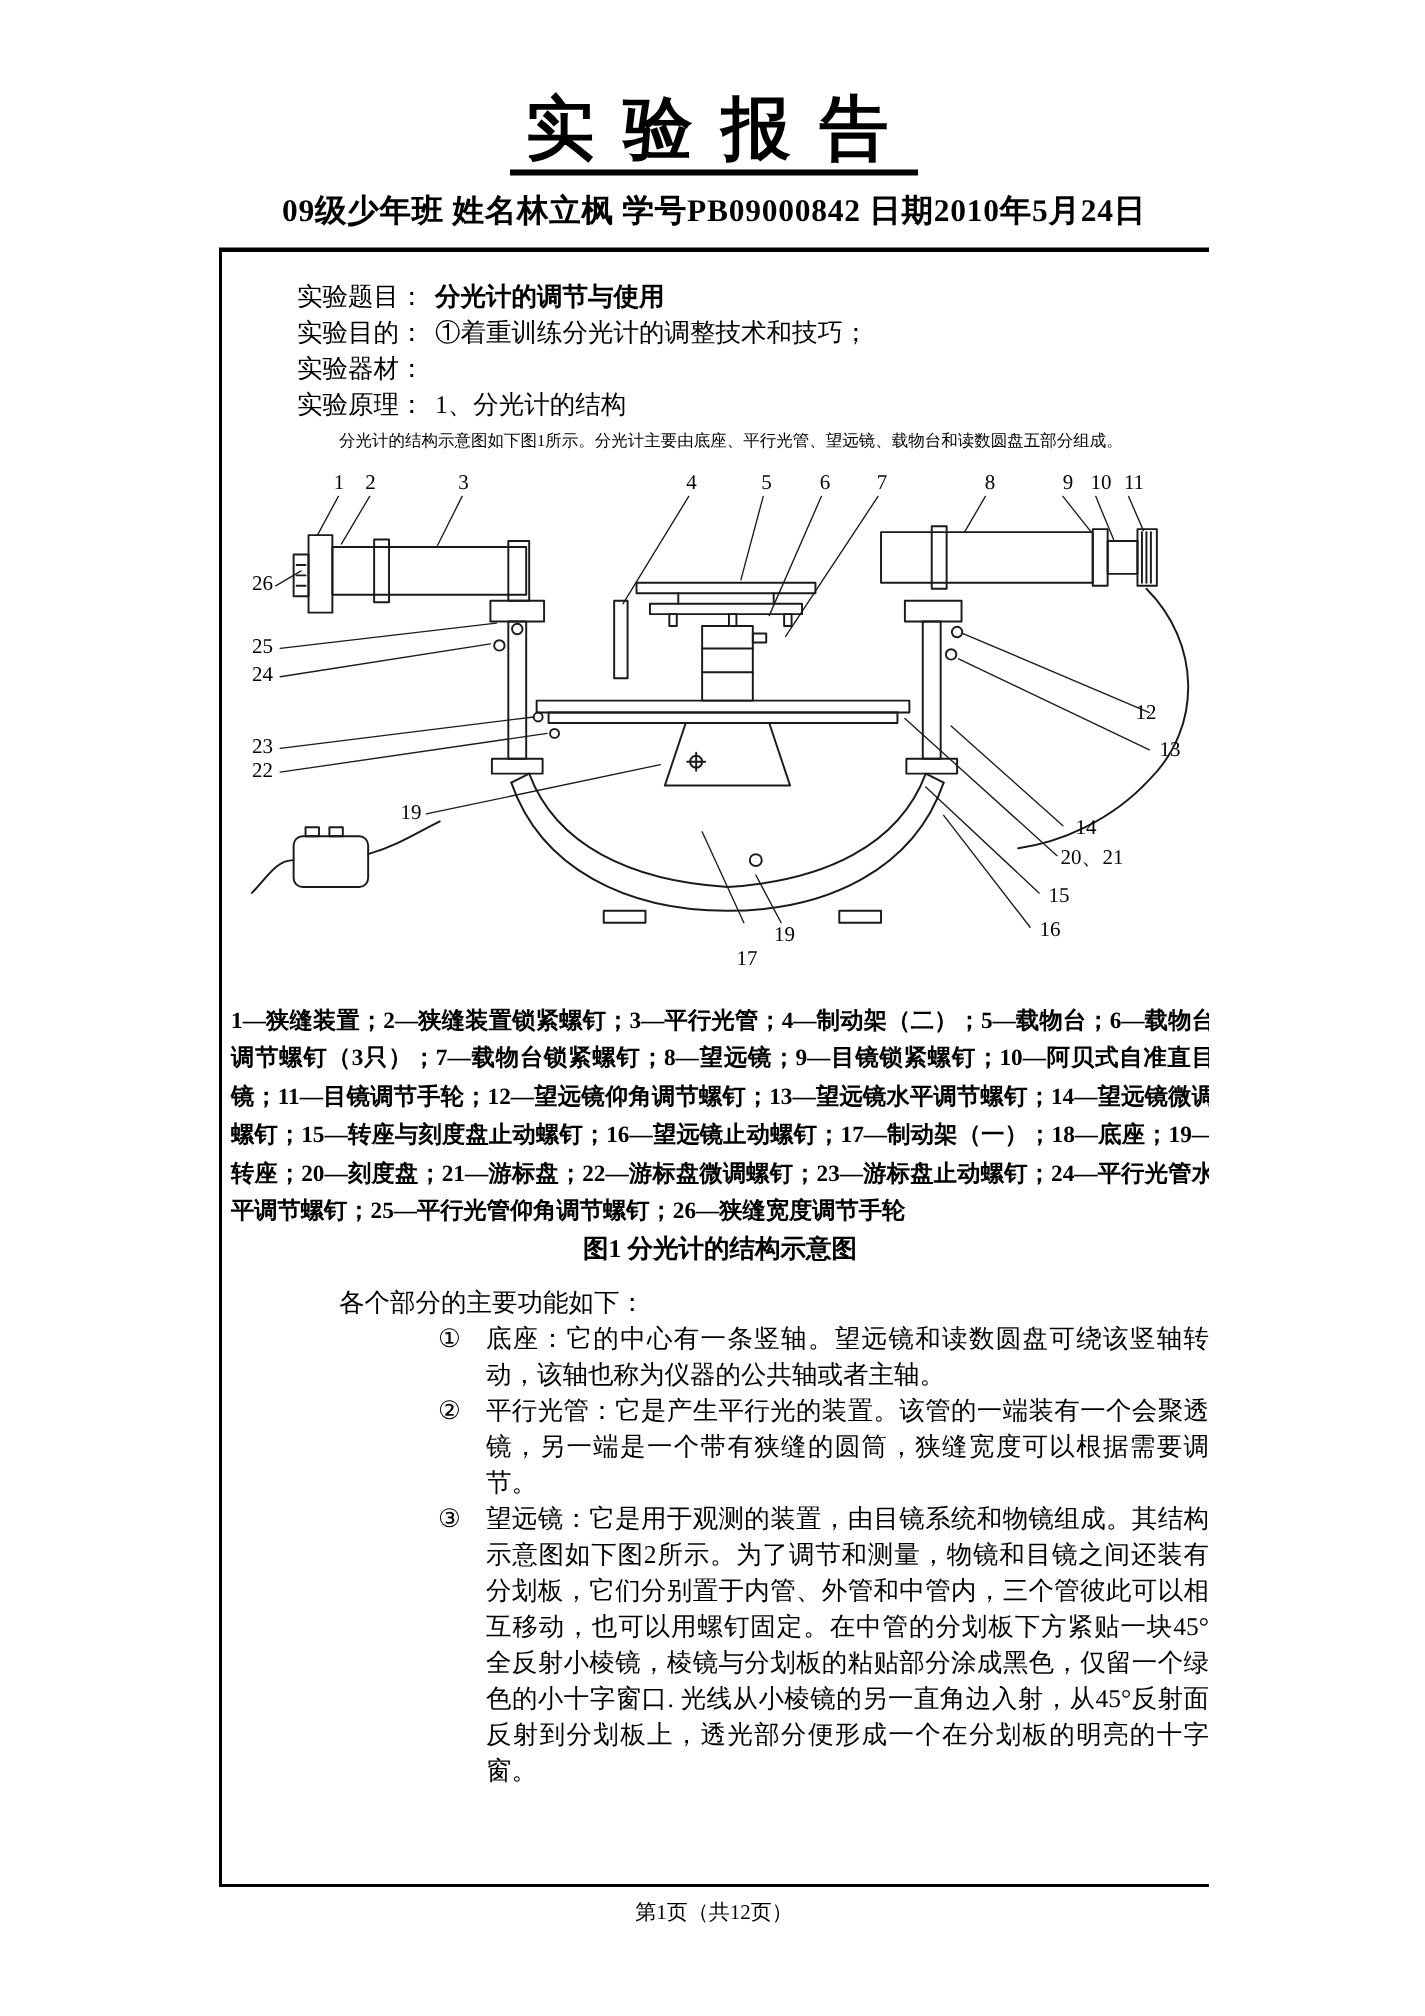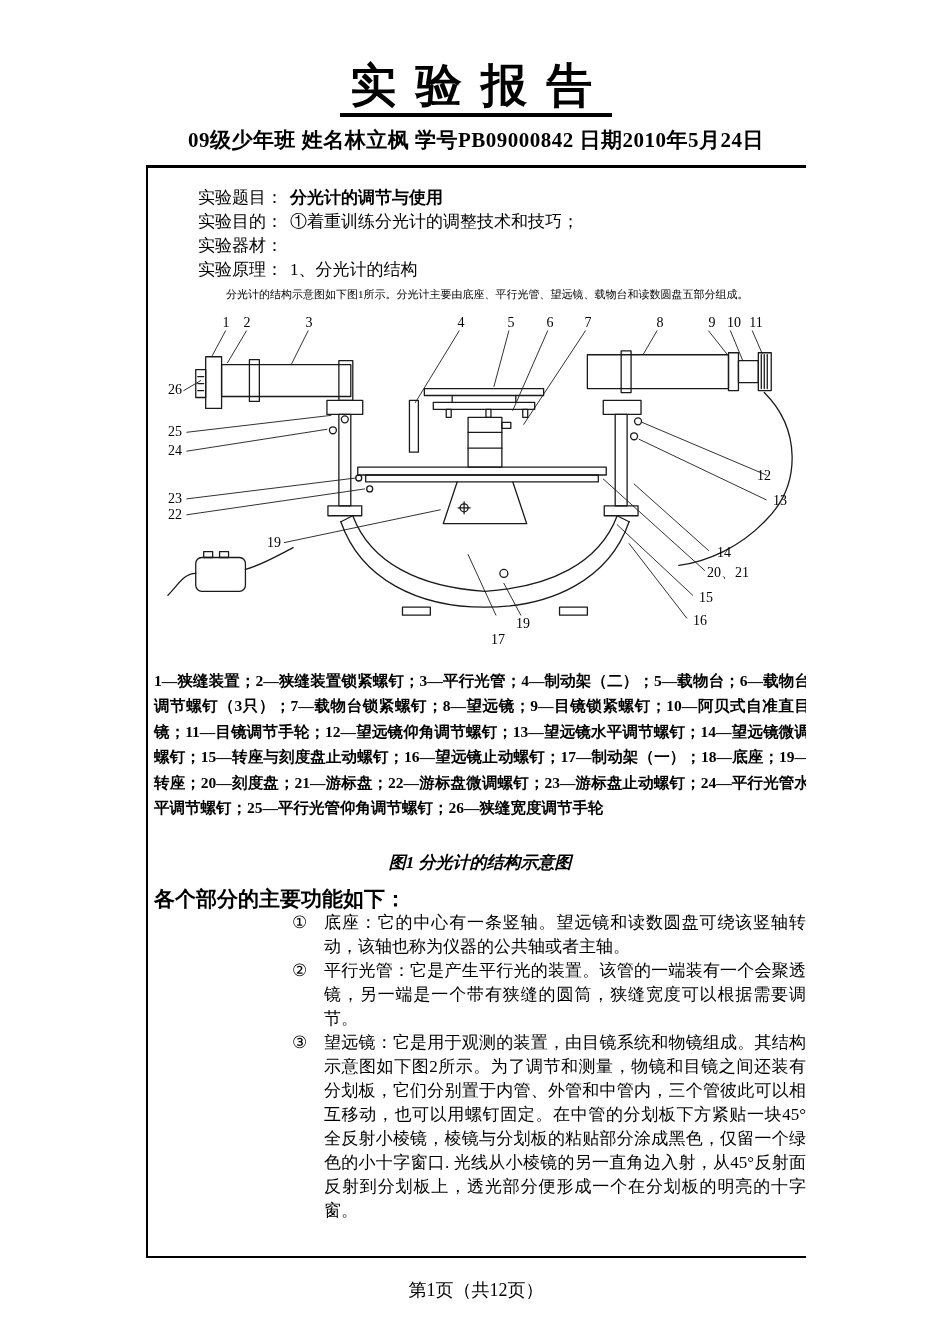--- a/index.html
+++ b/index.html
@@ -51,30 +51,30 @@
   .fig-label {
     position:absolute; font-size:14px; line-height:14px;
     transform:translate(-50%,-50%); white-space:nowrap;
   }
 
   .legend {
     margin-top:24px; width:656px;
     font-size:15.5px; font-weight:bold; line-height:25.5px;
     text-align:justify;
   }
-  .caption { margin-top:30px; text-align:center; font-size:17px; font-weight:bold;font-style:italic; }
-
-  .fn-intro { margin-top:13px; font-size:21px; line-height:24px;font-weight:bold; }
+  .caption { text-align:center; font-size:17px; font-weight:bold; }
+
+  .fn-intro { margin-top:13px; margin-left:72px; font-size:17px; line-height:24px; }
   .fn-item { display:flex; margin-left:138px; font-size:17px; line-height:24px; }
   .fn-num { width:32px; flex-shrink:0; }
   .fn-text { width:492px; text-align:justify; }
 
   .footer {
     margin-left:146px; width:660px; text-align:center;
-    font-size:18px; margin-top:20px;
+    font-size:14px; margin-top:8px;
   }
 </style>
 </head>
 <body>
 
 <div class="page">
 
   <div class="doc">
 
     <div class="title-wrap">

